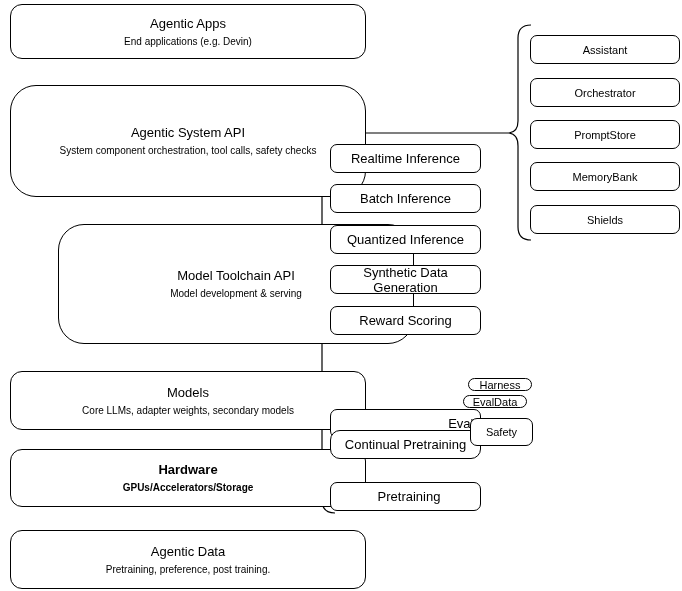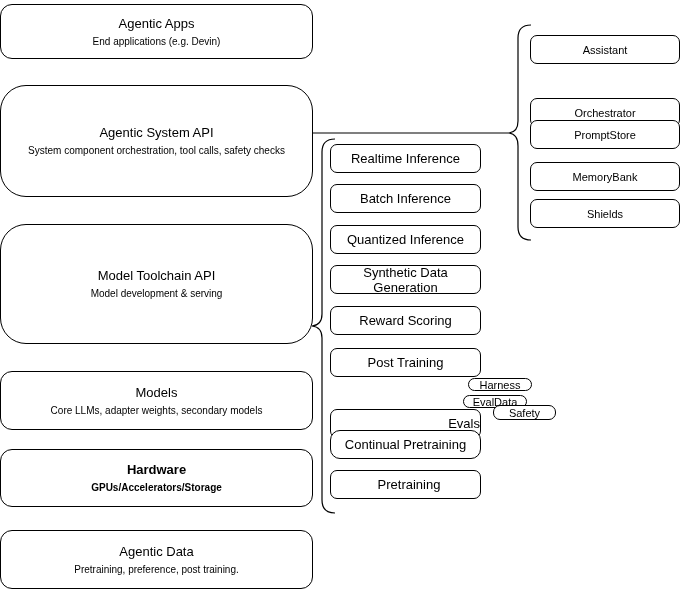--- a/index.html
+++ b/index.html
@@ -26,21 +26,21 @@
   .node {
     position: absolute;
     background: #ffffff;
     border: 1px solid #000000;
     display: flex;
     flex-direction: column;
     align-items: center;
     justify-content: center;
     text-align: center;
   }
-  .layer { left: 0; width: 313px; }
+  .layer { left: 10px; width: 356px; }
   .layer .title { font-size: 13px; line-height: 16px; }
   .layer .subtitle { font-size: 10px; line-height: 13px; margin-top: 3px; }
   .r-small { border-radius: 12px; }
   .r-big { border-radius: 26px; }
   .mid {
     left: 330px; width: 151px; height: 29px;
     border-radius: 7px; font-size: 13px;
   }
   .right {
     left: 530px; width: 150px; height: 29px;
@@ -72,21 +72,21 @@
   <div class="node layer r-small" style="top:4px; height:55px;">
     <div class="title">Agentic Apps</div>
     <div class="subtitle">End applications (e.g. Devin)</div>
   </div>
 
   <div class="node layer r-big" style="top:85px; height:112px;">
     <div class="title">Agentic System API</div>
     <div class="subtitle">System component orchestration, tool calls, safety checks</div>
   </div>
 
-  <div class="node layer r-big" style="top:224px; height:120px;">
+  <div class="node layer r-big" style="top:224px; height:120px;margin-left:48px;">
     <div class="title">Model Toolchain API</div>
     <div class="subtitle">Model development &amp; serving</div>
   </div>
 
   <div class="node layer r-small" style="top:371px; height:59px;">
     <div class="title">Models</div>
     <div class="subtitle">Core LLMs, adapter weights, secondary models</div>
   </div>
 
   <div class="node layer r-small" style="top:449px; height:58px;font-weight:bold;">
@@ -107,52 +107,49 @@
   </div>
   <div class="node mid" style="top:225px;">
     <span>Quantized Inference</span>
   </div>
   <div class="node mid" style="top:306px;">
     <span>Reward Scoring</span>
   </div>
   <div class="node mid" style="top:265px;">
     <span>Synthetic Data Generation</span>
   </div>
-  <div class="node mid" style="top:348px;">
-    <span>Post Training</span>
-  </div>
   <div class="node mid" style="top:409px;align-items:flex-end;">
     <span>Evals</span>
   </div>
   <div class="node mid" style="top:430px;border-radius:10px;">
     <span>Continual Pretraining</span>
   </div>
-  <div class="node mid" style="top:470px;padding-left:7px;">
+  <div class="node mid" style="top:482px;padding-left:7px;">
     <span>Pretraining</span>
   </div>
 
   <div class="pill" style="left:468px; top:378px; width:64px; height:13px;">
     <span>Harness</span>
   </div>
   <div class="pill" style="left:463px; top:395px; width:64px; height:13px;">
     <span>EvalData</span>
   </div>
-  <div class="pill" style="left:470px; top:405px; width:63px; height:15px;margin-left:23px;">
+  <div class="pill" style="left:470px; top:418px; width:63px; height:28px;">
     <span>Safety</span>
   </div>
 
   <div class="node right" style="top:35px;">
     <span>Assistant</span>
   </div>
-  <div class="node right" style="top:78px;margin-top:20px;">
+  <div class="node right" style="top:78px;">
     <span>Orchestrator</span>
   </div>
   <div class="node right" style="top:120px;">
     <span>PromptStore</span>
   </div>
   <div class="node right" style="top:162px;">
     <span>MemoryBank</span>
   </div>
-  <div class="node right" style="top:199px;">
+  <div class="node right" style="top:205px;">
     <span>Shields</span>
   </div>
 
 </div>
 
 </body></html>

